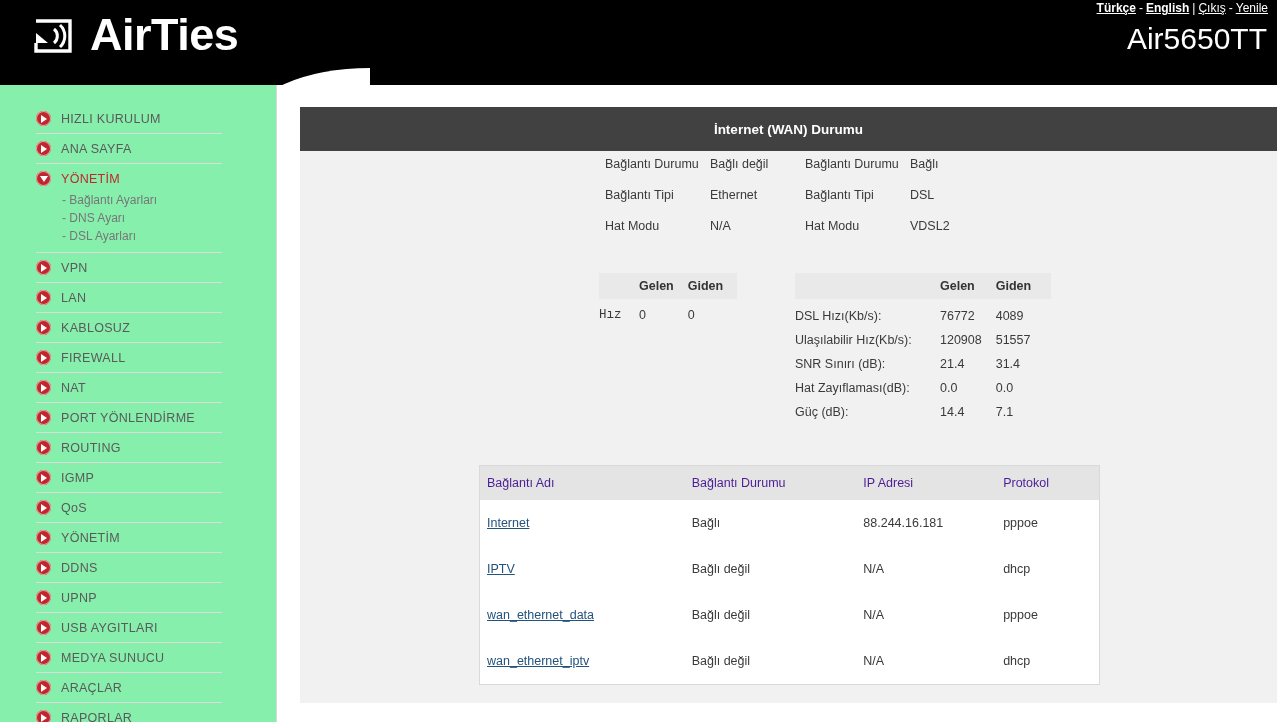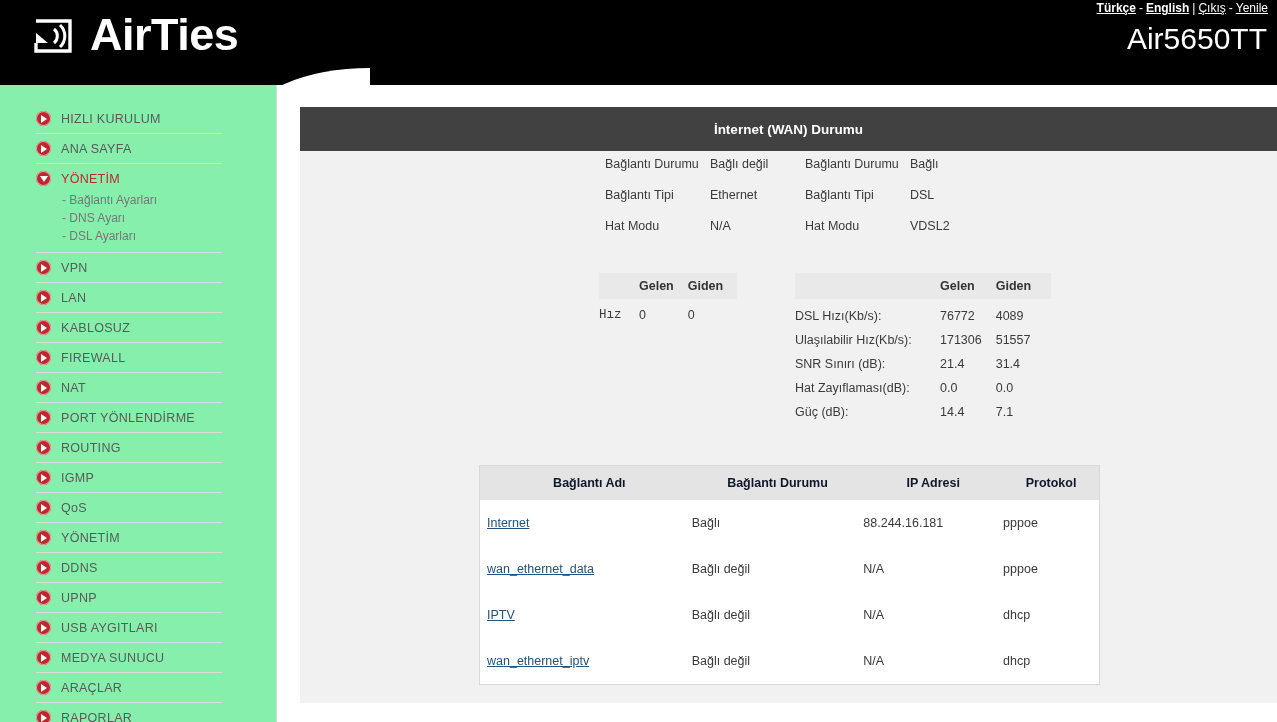--- a/index.html
+++ b/index.html
@@ -187,23 +187,23 @@
   #conn-table-wrap {
     position: absolute; left: 179px; top: 358px;
     width: 621px;
     background: #ffffff;
     border: 1px solid #d9d9d9;
   }
   #conn-table { width: 100%; border-collapse: collapse; }
   #conn-table thead th {
     background: #e4e4e4;
     font-size: 12.5px;
-    font-weight: bold;
-    color: #0f172a;
-    text-align: center;
+    font-weight: normal;
+    color: #4c1d95;
+    text-align: left;
     padding: 10px 0 10px 0;
     height: 34px;
   }
   #conn-table tbody td {
     font-size: 12.5px;
     color: #3a3a3a;
     padding: 16px 0 16px 0;
     vertical-align: top;
     background: #ffffff;
   }
@@ -427,21 +427,21 @@
           </tr>
         </thead>
         <tbody>
           <tr>
             <td class="lbl">DSL Hızı(Kb/s):</td>
             <td class="col">76772</td>
             <td class="col">4089</td>
           </tr>
           <tr>
             <td class="lbl">Ulaşılabilir Hız(Kb/s):</td>
-            <td class="col">171306</td>
+            <td class="col">120908</td>
             <td class="col">51557</td>
           </tr>
           <tr>
             <td class="lbl">SNR Sınırı (dB):</td>
             <td class="col">21.4</td>
             <td class="col">31.4</td>
           </tr>
           <tr>
             <td class="lbl">Hat Zayıflaması(dB):</td>
             <td class="col">0.0</td>
@@ -467,32 +467,32 @@
           </tr>
         </thead>
       <tbody>
           <tr>
             <td class="c0"><a href="#">Internet</a></td>
             <td class="c1">Bağlı</td>
             <td class="c2">88.244.16.181</td>
             <td class="c3">pppoe</td>
           </tr>
           <tr>
+            <td class="c0"><a href="#">IPTV</a></td>
+            <td class="c1">Bağlı değil</td>
+            <td class="c2">N/A</td>
+            <td class="c3">dhcp</td>
+          </tr>
+          <tr>
             <td class="c0"><a href="#">wan_ethernet_data</a></td>
             <td class="c1">Bağlı değil</td>
             <td class="c2">N/A</td>
             <td class="c3">pppoe</td>
           </tr>
           <tr>
-            <td class="c0"><a href="#">IPTV</a></td>
-            <td class="c1">Bağlı değil</td>
-            <td class="c2">N/A</td>
-            <td class="c3">dhcp</td>
-          </tr>
-          <tr>
             <td class="c0"><a href="#">wan_ethernet_iptv</a></td>
             <td class="c1">Bağlı değil</td>
             <td class="c2">N/A</td>
             <td class="c3">dhcp</td>
           </tr>
         </tbody>
     </table>
   </div>
 </div>
 

